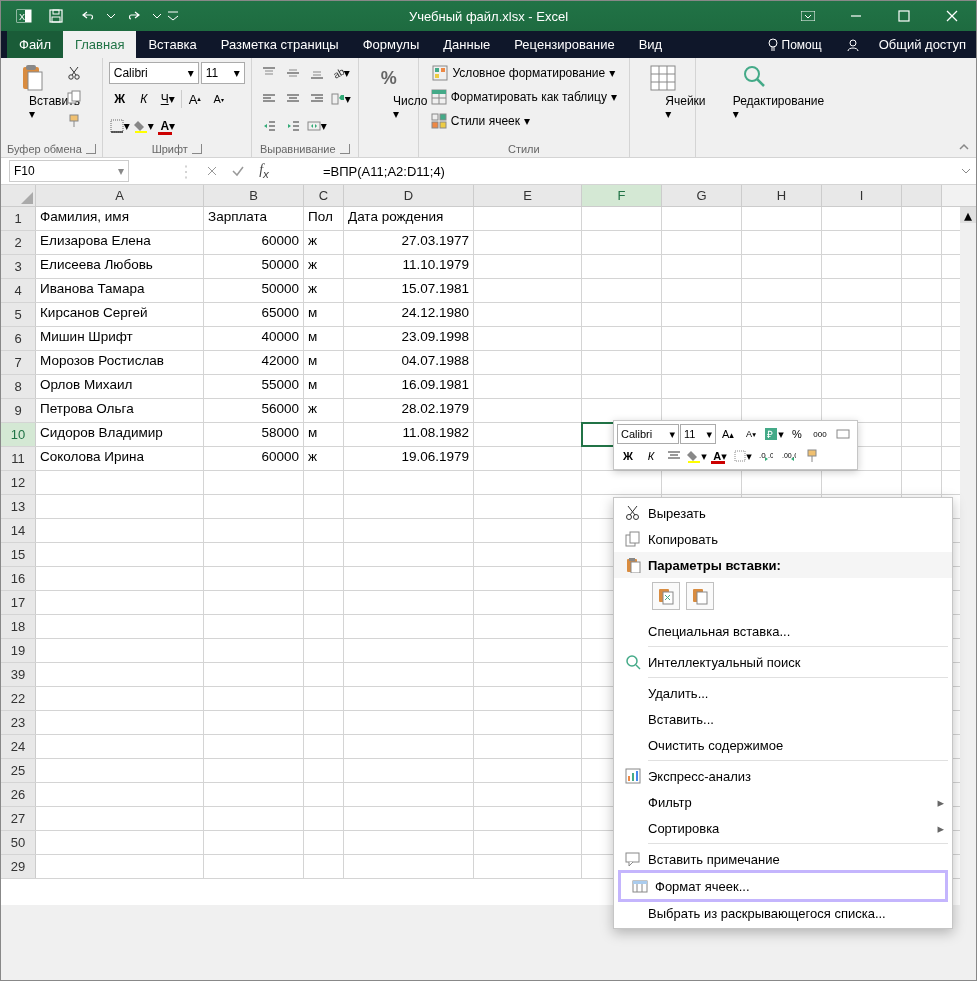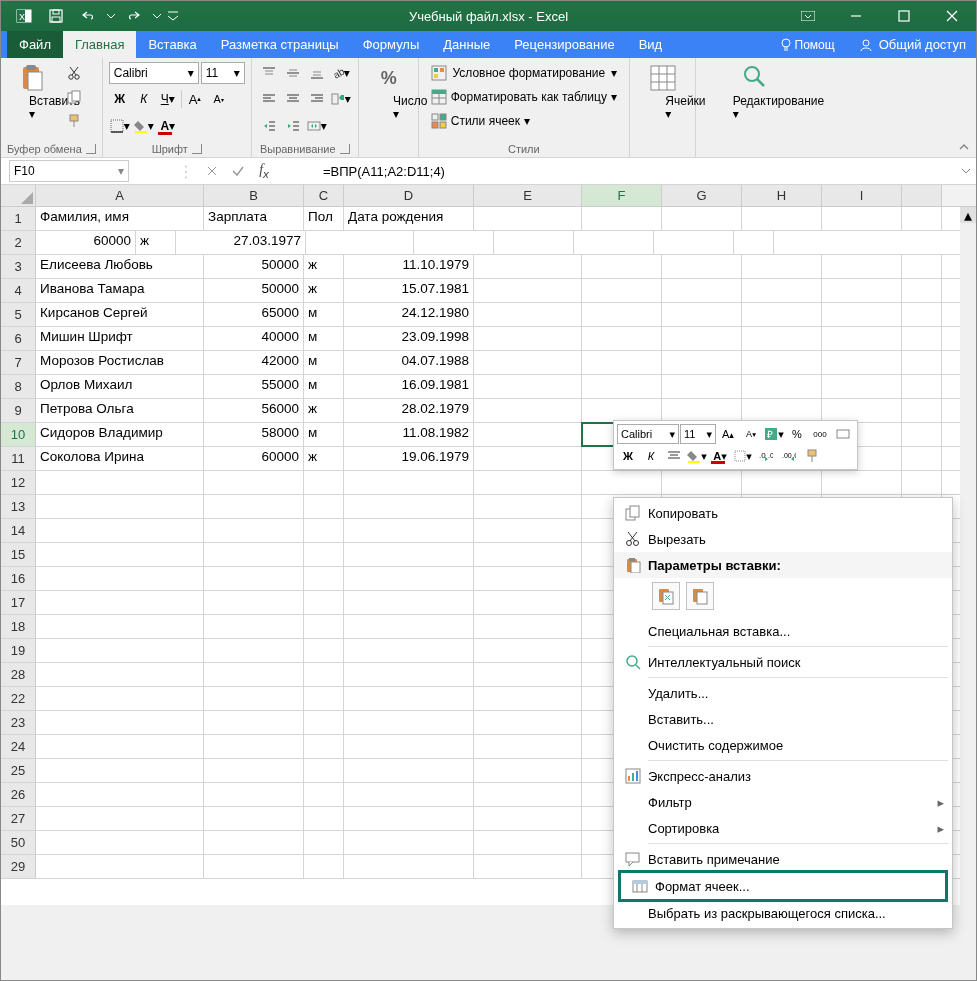--- a/index.html
+++ b/index.html
@@ -7,27 +7,27 @@
 
 
 .titlebar { background: linear-gradient(to bottom, #217346, #1e6b40); height: 30px; display: flex; align-items: center; justify-content: space-between; color: #fff; }
 .titlebar-left { display: flex; align-items: center; padding-left: 8px; gap: 2px; }
 .qat-btn { width: 30px; height: 28px; display: flex; align-items: center; justify-content: center; cursor: pointer; }
 .titlebar-center { position: absolute; left: 0; right: 0; text-align: center; font-size: 13px; pointer-events: none; }
 .titlebar-right { display: flex; align-items: center; }
 .win-btn { width: 48px; height: 30px; display: flex; align-items: center; justify-content: center; cursor: pointer; }
 
 
-.ribbon-tabs { background: #3b82f6; display: flex; height: 27px; align-items: center; }
+.ribbon-tabs { background: #0f172a; display: flex; height: 27px; align-items: center; }
 .tab { color: #fff; padding: 0 12px; height: 27px; display: flex; align-items: center; font-size: 13px; cursor: pointer; }
 .tab.file { background: #1a5c38; margin-left: 6px; }
 .tab.active { background: #f0f0f0; color: #217346; }
 .tab-right { margin-left: auto; display: flex; align-items: center; gap: 4px; }
 .tab-help { color: #fff; font-size: 12px; display: flex; align-items: center; gap: 3px; padding: 0 10px; }
-.tab-share { color: #fff; font-size: 13px; display: flex; align-items: center; gap: 6px; padding: 0 10px; }
+.tab-share { color: #fff; font-size: 13px; display: flex; align-items: center; gap: 19px; padding: 0 10px; }
 
 
 .ribbon { background: #f0f0f0; border-bottom: 1px solid #d4d4d4; height: 100px; display: flex; position: relative; }
 .ribbon-group { border-right: 1px solid #d4d4d4; padding: 4px 6px 2px; display: flex; flex-direction: column; justify-content: space-between; }
 .ribbon-group-label { font-size: 11px; text-align: right; color: #666; padding-top: 2px; display:flex; align-items:center; justify-content:center; gap:4px;}
 .dlauncher { width:10px; height:10px; border: 1px solid #888; border-top:none; border-left:none; position:relative; }
 .big-button { display: flex; flex-direction: column; align-items: center; width: 52px; }
 .big-button-icon { width: 30px; height: 30px; margin: 2px 0 1px; }
 .big-button-label { font-size: 12px; text-align: left; line-height: 13px; margin-left: 43px; }
 .ribbon-row { display: flex; gap: 2px; align-items: center; margin-bottom: 2px; }
@@ -78,21 +78,21 @@
 
 .context-menu { position: absolute; top: 496px; left: 612px; width: 340px; background: #fff; border: 1px solid #c6c6c6; box-shadow: 0 4px 12px rgba(0,0,0,0.25); padding: 2px 0; }
 .menu-item { display: flex; align-items: center; height: 26px; padding: 0 8px 0 4px; font-size: 13px; cursor: pointer; }
 .menu-icon { width: 30px; display: flex; align-items: center; justify-content: center; }
 .menu-label { flex: 1; }
 .menu-arrow { color: #666; }
 .menu-sep { height: 1px; background: #e0e0e0; margin: 2px 4px 2px 34px; }
 .paste-options-row { padding: 4px 0 8px 38px; display:flex; gap:6px; }
 .paste-opt-btn { width:28px; height:28px; border:1px solid #c0c0c0; display:flex; align-items:center; justify-content:center; background:#fafafa;}
 .menu-header { display:flex; align-items:center; height:26px; padding:0 8px 0 4px; font-size:13px; font-weight:600; background:#f5f5f5;}
-.highlight-box { border: 3px solid #0f766e; margin: -2px 4px; }
+.highlight-box { border: 3px solid #c4b5fd; margin: -2px 4px; }
 
 
 .vscroll { position: absolute; right: 0; top: 0; bottom: 0; width: 16px; background: #f0f0f0; }
 .scrollbtn { height: 16px; background: #e0e0e0; display:flex; align-items:center; justify-content:center;}
 
 svg { display: block; }
 </style>
 </head>
 <body>
 
@@ -359,21 +359,21 @@
   <div class="ribbon-group" style="width:60px">
     <div class="big-button" style="width:48px">
       <div style="font-size:18px; font-weight:600; color:#666; margin-top:6px;">%</div>
       <div class="big-button-label" style="margin-top:6px"><span>Число</span><br>▾</div>
     </div>
     <div class="ribbon-group-label"></div>
   </div>
 
   <div class="ribbon-group" style="flex:0 0 auto;">
     <div style="display:flex; flex-direction:column; gap:2px;">
-      <div class="rb" style="width:auto; padding:0 6px; gap:4px; justify-content:space-between;"><svg width="16" height="16">
+      <div class="rb" style="width:auto; padding:0 6px; gap:4px; justify-content:center;"><svg width="16" height="16">
             <rect x="1" y="1" width="14" height="14" fill="none" stroke="#888"></rect>
             <rect x="3" y="3" width="4" height="4" fill="#4a8"></rect>
             <rect x="9" y="3" width="4" height="4" fill="#e84"></rect>
             <rect x="3" y="9" width="4" height="4" fill="#ec4"></rect>
           </svg><span>Условное форматирование</span> ▾</div>
       <div class="rb" style="width:auto; padding:0 6px; gap:4px; justify-content:flex-start;"><svg width="16" height="16">
             <rect x="1" y="1" width="14" height="14" fill="none" stroke="#888"></rect>
             <rect x="1" y="1" width="14" height="4" fill="#4a8"></rect>
             <line x1="1" y1="9" x2="15" y2="9" stroke="#888"></line>
             <line x1="8" y1="5" x2="8" y2="15" stroke="#888"></line>
@@ -474,20 +474,21 @@
         <div class="cell colD   ">Дата рождения</div>
         <div class="cell colE   "></div>
         <div class="cell colF   "></div>
         <div class="cell colG   "></div>
         <div class="cell colH   "></div>
         <div class="cell colI   "></div>
         <div class="cell colJ"></div>
       </div>
       <div class="grid-row">
         <div class="row-header ">2</div>
+        <div class="cell colA   ">Елизарова Елена</div>
         <div class="cell colB num  ">60000</div>
         <div class="cell colC   ">ж</div>
         <div class="cell colD num  ">27.03.1977</div>
         <div class="cell colE   "></div>
         <div class="cell colF   "></div>
         <div class="cell colG   "></div>
         <div class="cell colH   "></div>
         <div class="cell colI   "></div>
         <div class="cell colJ"></div>
       </div>
@@ -706,21 +707,21 @@
         <div class="cell colC   "></div>
         <div class="cell colD   "></div>
         <div class="cell colE   "></div>
         <div class="cell colF   "></div>
         <div class="cell colG   "></div>
         <div class="cell colH   "></div>
         <div class="cell colI   "></div>
         <div class="cell colJ"></div>
       </div>
       <div class="grid-row">
-        <div class="row-header ">28</div>
+        <div class="row-header ">39</div>
         <div class="cell colA   "></div>
         <div class="cell colB   "></div>
         <div class="cell colC   "></div>
         <div class="cell colD   "></div>
         <div class="cell colE   "></div>
         <div class="cell colF   "></div>
         <div class="cell colG   "></div>
         <div class="cell colH   "></div>
         <div class="cell colI   "></div>
         <div class="cell colJ"></div>
@@ -901,36 +902,36 @@
           <line x1="7" y1="7" x2="7" y2="13" stroke="#888"></line>
         </svg>
       </div>
   </div>
 </div>
 
 <div class="context-menu">
   <div class="menu-item">
     <div class="menu-icon">
         <svg width="16" height="16">
-          <rect x="1" y="4" width="9" height="11" fill="#fff" stroke="#888"></rect>
-          <rect x="5" y="1" width="9" height="11" fill="#fff" stroke="#888"></rect>
-        </svg>
-      </div>
-    <div class="menu-label">Копировать</div>
-  </div>
-  <div class="menu-item">
-    <div class="menu-icon">
-        <svg width="16" height="16">
           <circle cx="4" cy="12" r="2.5" fill="none" stroke="#333"></circle>
           <circle cx="11" cy="12" r="2.5" fill="none" stroke="#333"></circle>
           <line x1="5" y1="10" x2="12" y2="1" stroke="#333"></line>
           <line x1="10" y1="10" x2="3" y2="1" stroke="#333"></line>
         </svg>
       </div>
     <div class="menu-label">Вырезать</div>
+  </div>
+  <div class="menu-item">
+    <div class="menu-icon">
+        <svg width="16" height="16">
+          <rect x="1" y="4" width="9" height="11" fill="#fff" stroke="#888"></rect>
+          <rect x="5" y="1" width="9" height="11" fill="#fff" stroke="#888"></rect>
+        </svg>
+      </div>
+    <div class="menu-label">Копировать</div>
   </div>
   <div class="menu-header">
     <div class="menu-icon">
         <svg width="16" height="16">
           <rect x="2" y="2" width="10" height="13" rx="1" fill="#d98c40"></rect>
           <rect x="4" y="1" width="6" height="3" fill="#888"></rect>
           <rect x="6" y="5" width="9" height="11" fill="#fff" stroke="#888"></rect>
         </svg>
       </div>
     <div class="menu-label">Параметры вставки:</div>

